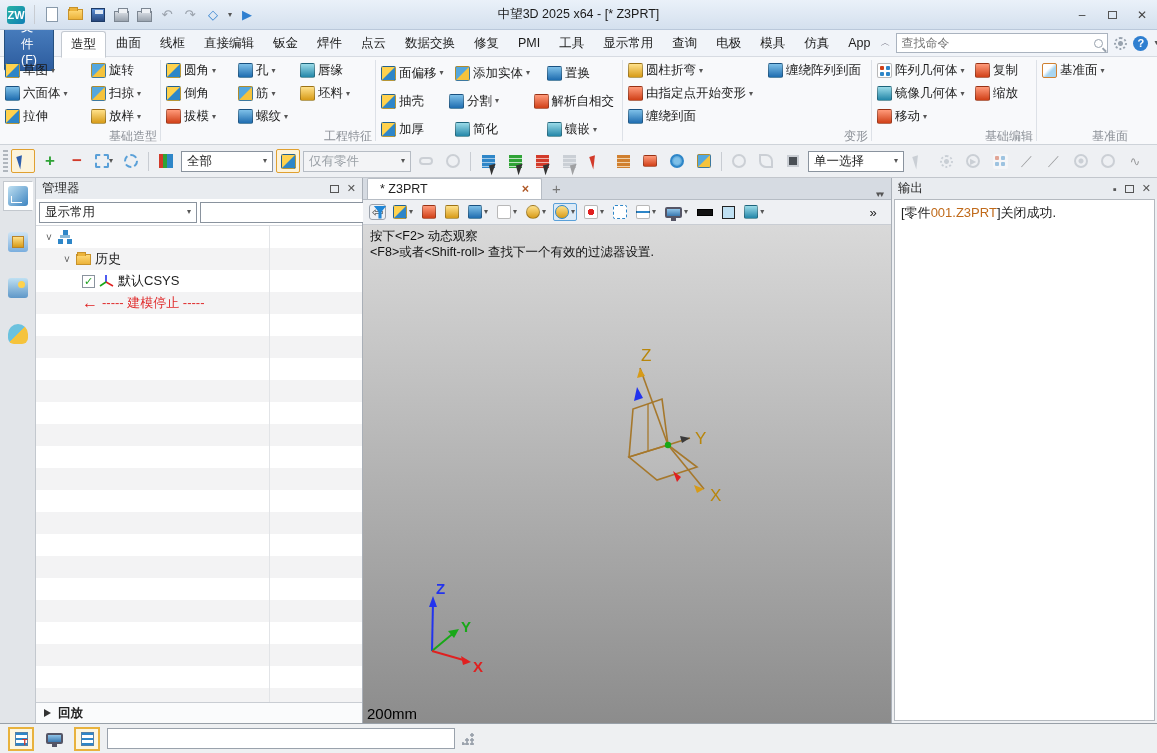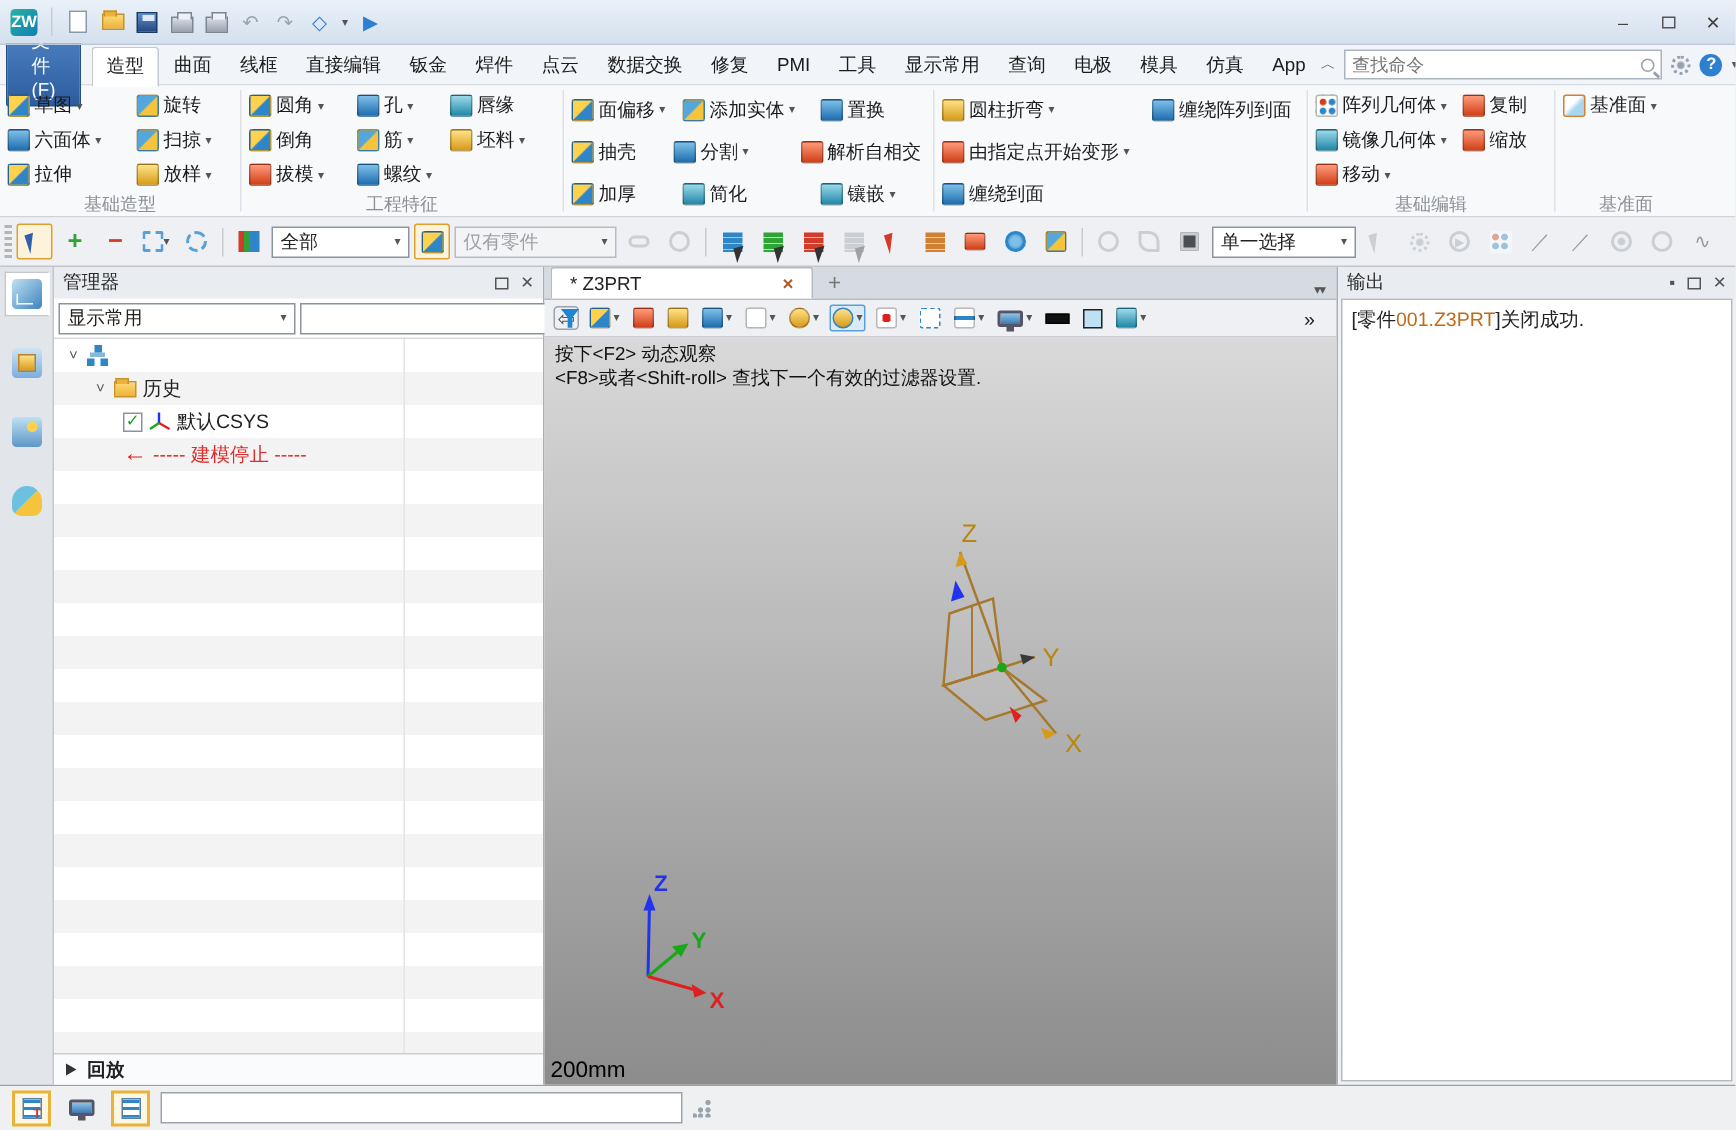--- a/index.html
+++ b/index.html
@@ -38,21 +38,21 @@
   .mag{width:9px;height:9px;border:1.5px solid #98a2ae;border-radius:50%;position:relative;flex:none}
   .mag::after{content:"";position:absolute;width:5px;height:1.5px;background:#98a2ae;transform:rotate(45deg);left:7px;top:9px}
   .gear{width:13px;height:13px;border:2.5px dotted #98a2ae;border-radius:50%;background:radial-gradient(circle,#98a2ae 2px,transparent 3px)}
   .help{width:15px;height:15px;border-radius:50%;background:#2f7fd0;color:#fff;font-weight:bold;font-size:11px;display:flex;align-items:center;justify-content:center}
   
   .ribbon{height:88px;background:#f8f9fb;border-bottom:1px solid #ced3d9;display:flex}
   .rgroup{display:flex;flex-direction:column;padding:2px 3px 0;flex:none}
   .rrows{flex:1;display:flex;flex-direction:column;justify-content:space-around}
   .rrow{display:flex;align-items:center;height:23px}
   .rbtn{display:flex;align-items:center;gap:3px;padding:0 2px;font-size:12.5px;white-space:nowrap;color:#1b1b1b}
-  .glabelrow{height:17px;display:flex;align-items:center;justify-content:center;position:relative}
+  .glabelrow{height:17px;display:flex;align-items:center;justify-content:flex-end;position:relative}
   .glabel{color:#8b9097;font-size:12px;text-align:center}
   .launcher{position:absolute;right:2px;bottom:3px;width:9px;height:9px;border:1px solid #9aa2ac;border-top:none;border-left:none}
   .gsep{width:1px;background:#dde1e7;margin:3px 0}
   
   .ic{width:15px;height:15px;border-radius:2px;flex:none;border:1px solid rgba(0,0,0,.28);display:inline-block}
   .ic-gb{background:linear-gradient(135deg,#ffd24d 48%,#2e86c8 52%)}
   .ic-bg{background:linear-gradient(135deg,#54a7dd 48%,#f5c33c 52%)}
   .ic-blue{background:linear-gradient(#7ec0e8,#1f6db0)}
   .ic-gold{background:linear-gradient(#ffe18a,#d79b18)}
   .ic-teal{background:linear-gradient(#9adbe8,#2386a8)}
@@ -165,20 +165,21 @@
   #g0 .rbtn:nth-child(1){width:86px}
   #g1 .rbtn:nth-child(1){width:72px}#g1 .rbtn:nth-child(2){width:62px}
   #g2 .rbtn:nth-child(1){width:74px}#g2 .rbtn:nth-child(2){width:92px}
   #g3 .rbtn:nth-child(1){width:140px}
   #g4 .rbtn:nth-child(1){width:98px}
 </style>
 </head>
 <body>
 
 <div class="titlebar">
+  <div class="winttl">中望3D 2025 x64 - [*  Z3PRT]</div>
   <div class="qat">
     <span class="logo">ZW</span>
     <span class="vsep"></span>
     <span class="qi">
         <span class="i-doc"></span>
       </span>
     <span class="qi">
         <span class="i-folder"></span>
       </span>
     <span class="qi">
@@ -417,20 +418,23 @@
           </span>
       </div>
       <div class="rrow">
         <span class="rbtn">
             <span class="ic ic-blue"></span>
             <span>缠绕到面</span>
             <span class="crt"></span>
           </span>
       </div>
     </div>
+    <div class="glabelrow">
+        <span class="glabel">变形</span>
+      </div>
   </div>
   <div class="gsep"></div>
 
   <div class="rgroup" id="g4" style="width:164px">
     <div class="rrows">
       <div class="rrow">
         <span class="rbtn">
             <span class="ic ic-dots"></span>
             <span>阵列几何体</span>
             <span class="crt">▾</span>

